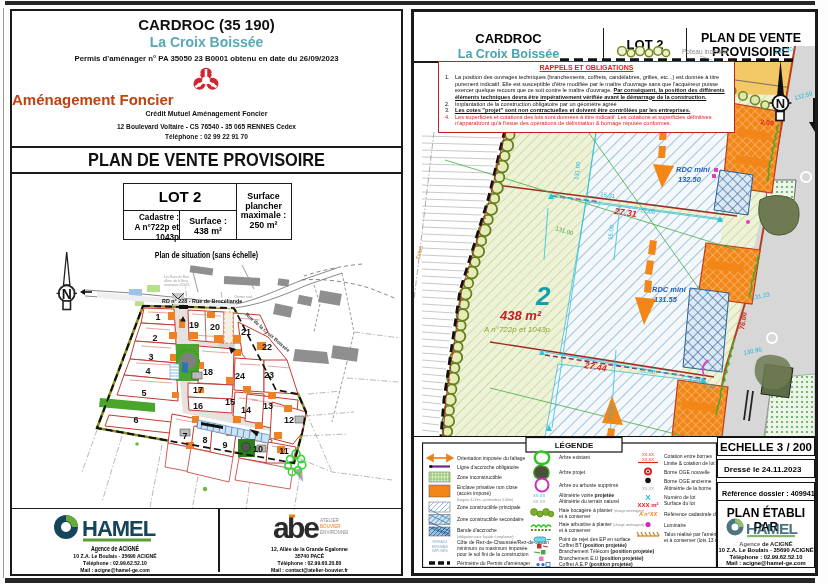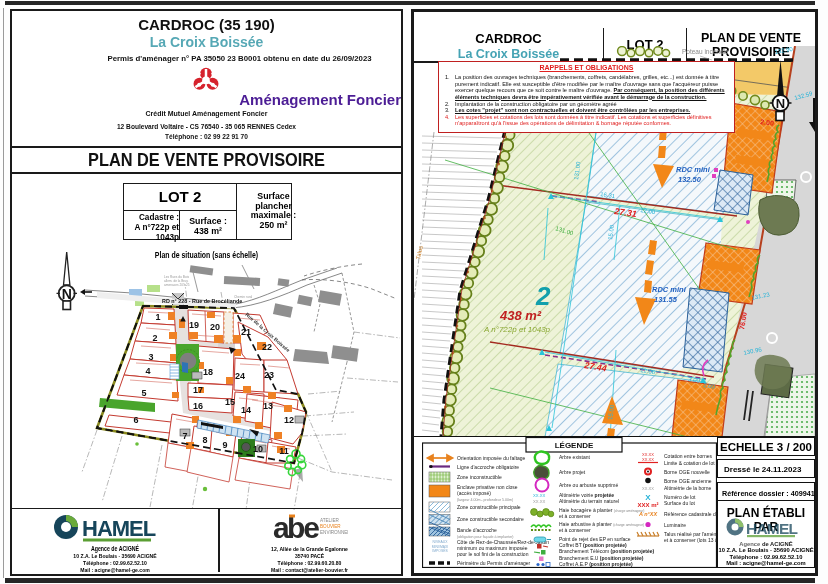--- a/index.html
+++ b/index.html
@@ -17,54 +17,54 @@
 <div class="abs" style="left:5px;top:578px;width:810px;height:5px;background:#262626;"></div>
 
 <div class="abs" style="left:3px;top:8px;width:1px;height:570px;background:#9a9a9a;"></div>
 
 <div class="page" id="pageL" style="left:10px;top:9px;width:393px;height:567px;">
 
   <div class="abs" style="left:0;top:5px;width:100%;text-align:center;font-size:15px;font-weight:bold;color:#111;">CARDROC (35 190)</div>
 
   <div class="abs" style="left:0;top:23px;width:100%;text-align:center;font-size:14px;font-weight:bold;color:#56a8b5;">La Croix Boissée</div>
 
-  <div class="abs" style="left:0;top:43px;width:100%;text-align:center;font-size:7.8px;font-weight:bold;color:#111;margin-left:33px;">Permis d'aménager n° PA 35050 23 B0001 obtenu en date du 26/09/2023</div>
+  <div class="abs" style="left:0;top:43px;width:100%;text-align:center;font-size:7.8px;font-weight:bold;color:#111;">Permis d'aménager n° PA 35050 23 B0001 obtenu en date du 26/09/2023</div>
 
 
   <svg class="abs" style="left:180px;top:56px;" width="28" height="24" viewBox="0 0 28 25">
     <circle cx="14" cy="7" r="6.2" fill="#d6222c"></circle>
     <circle cx="7.2" cy="17.5" r="6.2" fill="#d6222c"></circle>
     <circle cx="20.8" cy="17.5" r="6.2" fill="#d6222c"></circle>
     <circle cx="14" cy="14" r="4" fill="#fff"></circle>
     <path d="M14 14 L14 2 M14 14 L3 21 M14 14 L25 21" stroke="#fff" stroke-width="2.6"></path>
     <circle cx="7" cy="18.5" r="2.1" fill="#fff"></circle>
     <circle cx="21" cy="18.5" r="2.1" fill="#fff"></circle>
     <path d="M2 10 L8 6 M26 10 L20 6" stroke="#fff" stroke-width="3"></path>
   </svg>
 
-  <div class="abs" style="left:0;top:80px;width:100%;text-align:right;font-size:15px;font-weight:bold;color:#4c1d95;">Aménagement Foncier</div>
+  <div class="abs" style="left:0;top:80px;width:100%;text-align:left;font-size:15px;font-weight:bold;color:#c2410c;">Aménagement Foncier</div>
 
   <div class="abs" style="left:0;top:99px;width:100%;text-align:center;font-size:7px;font-weight:bold;color:#111;">Crédit Mutuel Aménagement Foncier</div>
   <div class="abs" style="left:0;top:112px;width:100%;text-align:center;font-size:6.6px;font-weight:bold;color:#111;">12 Boulevard Voltaire - CS 76540 - 35 065 RENNES Cedex</div>
   <div class="abs" style="left:0;top:122px;width:100%;text-align:center;font-size:6.6px;font-weight:bold;color:#111;">Téléphone : 02 99 22 91 70</div>
 
   <div class="abs" style="left:0;top:135px;width:100%;height:1.5px;background:#1a1a1a;"></div>
   <div class="abs" style="left:0;top:161px;width:100%;height:1.5px;background:#1a1a1a;"></div>
 
   <div class="abs" style="left:0;top:138px;width:100%;text-align:center;font-size:19px;font-weight:bold;color:#111;transform:scaleX(0.86);transform-origin:center;">PLAN DE VENTE PROVISOIRE</div>
 
   <div class="abs" style="left:111px;top:172px;width:169px;height:57px;border:1.5px solid #1a1a1a;box-sizing:border-box;">
 
     <div class="abs" style="left:0;top:0;width:113px;height:27px;border-right:1.5px solid #1a1a1a;border-bottom:1.5px solid #1a1a1a;box-sizing:border-box;text-align:center;font-size:15px;font-weight:bold;padding-top:4px;">LOT 2</div>
 
     <div class="abs" style="left:0;top:27px;width:56px;height:28px;border-right:1.5px solid #1a1a1a;box-sizing:border-box;text-align:right;font-size:8.2px;font-weight:bold;line-height:10px;padding-top:2px;">Cadastre :<br>A n°722p et<br>1043p</div>
 
     <div class="abs" style="left:56px;top:27px;width:57px;height:28px;border-right:1.5px solid #1a1a1a;box-sizing:border-box;text-align:center;font-size:8.8px;font-weight:bold;line-height:10px;padding-top:5px;">Surface :<br>438 m²</div>
 
-    <div class="abs" style="left:113px;top:0;width:53px;height:55px;text-align:center;font-size:8.8px;font-weight:bold;line-height:9.5px;padding-top:8px;margin-left:10px;">Surface<br>plancher<br>maximale :<br>250 m²</div>
+    <div class="abs" style="left:113px;top:0;width:53px;height:55px;text-align:center;font-size:8.8px;font-weight:bold;line-height:9.5px;padding-top:8px;">Surface<br>plancher<br>maximale :<br>250 m²</div>
   </div>
 
   <div class="abs" style="left:0;top:238px;width:100%;text-align:center;font-size:9.5px;font-weight:bold;transform:scaleX(0.73);transform-origin:center;">Plan de situation (sans échelle)</div>
 
   <svg class="abs" style="left:44px;top:241px;" width="26" height="60" viewBox="0 0 26 60">
     <path d="M10.7 0 L13.9 33 L7.5 33 Z" fill="#fff" stroke="#222" stroke-width="1.3"></path>
     <circle cx="10.7" cy="41.4" r="8" fill="#fff" stroke="#222" stroke-width="1.8"></circle>
     <path d="M0.5 41.4 L4 41.4 M17.5 41.4 L21 41.4" stroke="#222" stroke-width="1.4"></path>
     <text x="10.7" y="46.5" font-size="14" font-weight="bold" text-anchor="middle" fill="#111" font-family="Liberation Sans">N</text>
     <rect x="7" y="49" width="7.5" height="8.5" fill="#fff" stroke="#222" stroke-width="1.6"></rect>

